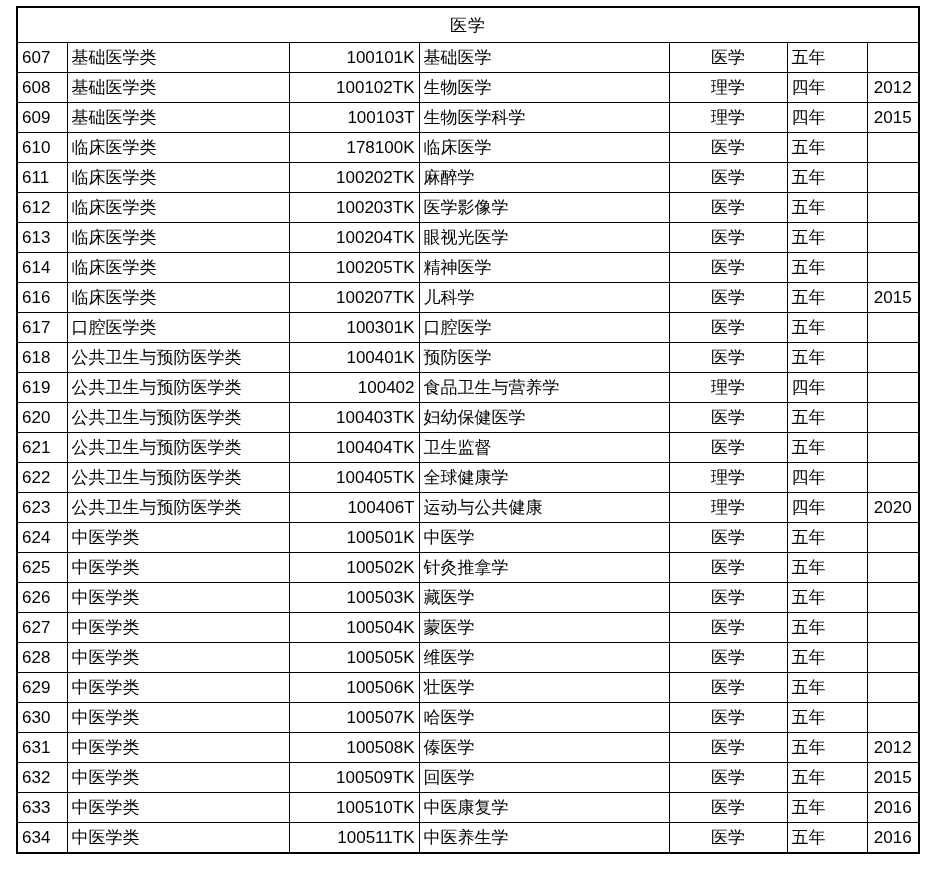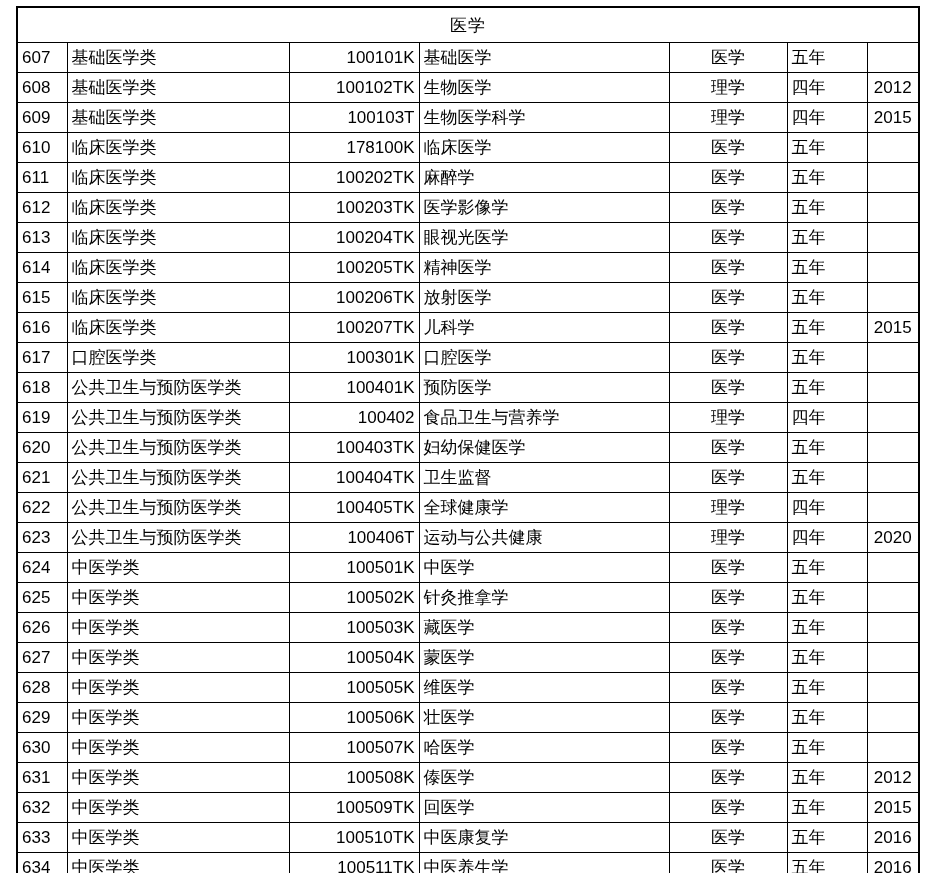--- a/index.html
+++ b/index.html
@@ -144,29 +144,20 @@
         <tr>
           <td class="id">614</td>
           <td class="cat">临床医学类</td>
           <td class="code">100205TK</td>
           <td class="name">精神医学</td>
           <td class="deg">医学</td>
           <td class="yrs">五年</td>
           <td class="year"></td>
         </tr>
         <tr>
-          <td class="id">615</td>
-          <td class="cat">临床医学类</td>
-          <td class="code">100206TK</td>
-          <td class="name">放射医学</td>
-          <td class="deg">医学</td>
-          <td class="yrs">五年</td>
-          <td class="year"></td>
-        </tr>
-        <tr>
           <td class="id">616</td>
           <td class="cat">临床医学类</td>
           <td class="code">100207TK</td>
           <td class="name">儿科学</td>
           <td class="deg">医学</td>
           <td class="yrs">五年</td>
           <td class="year">2015</td>
         </tr>
         <tr>
           <td class="id">617</td>

